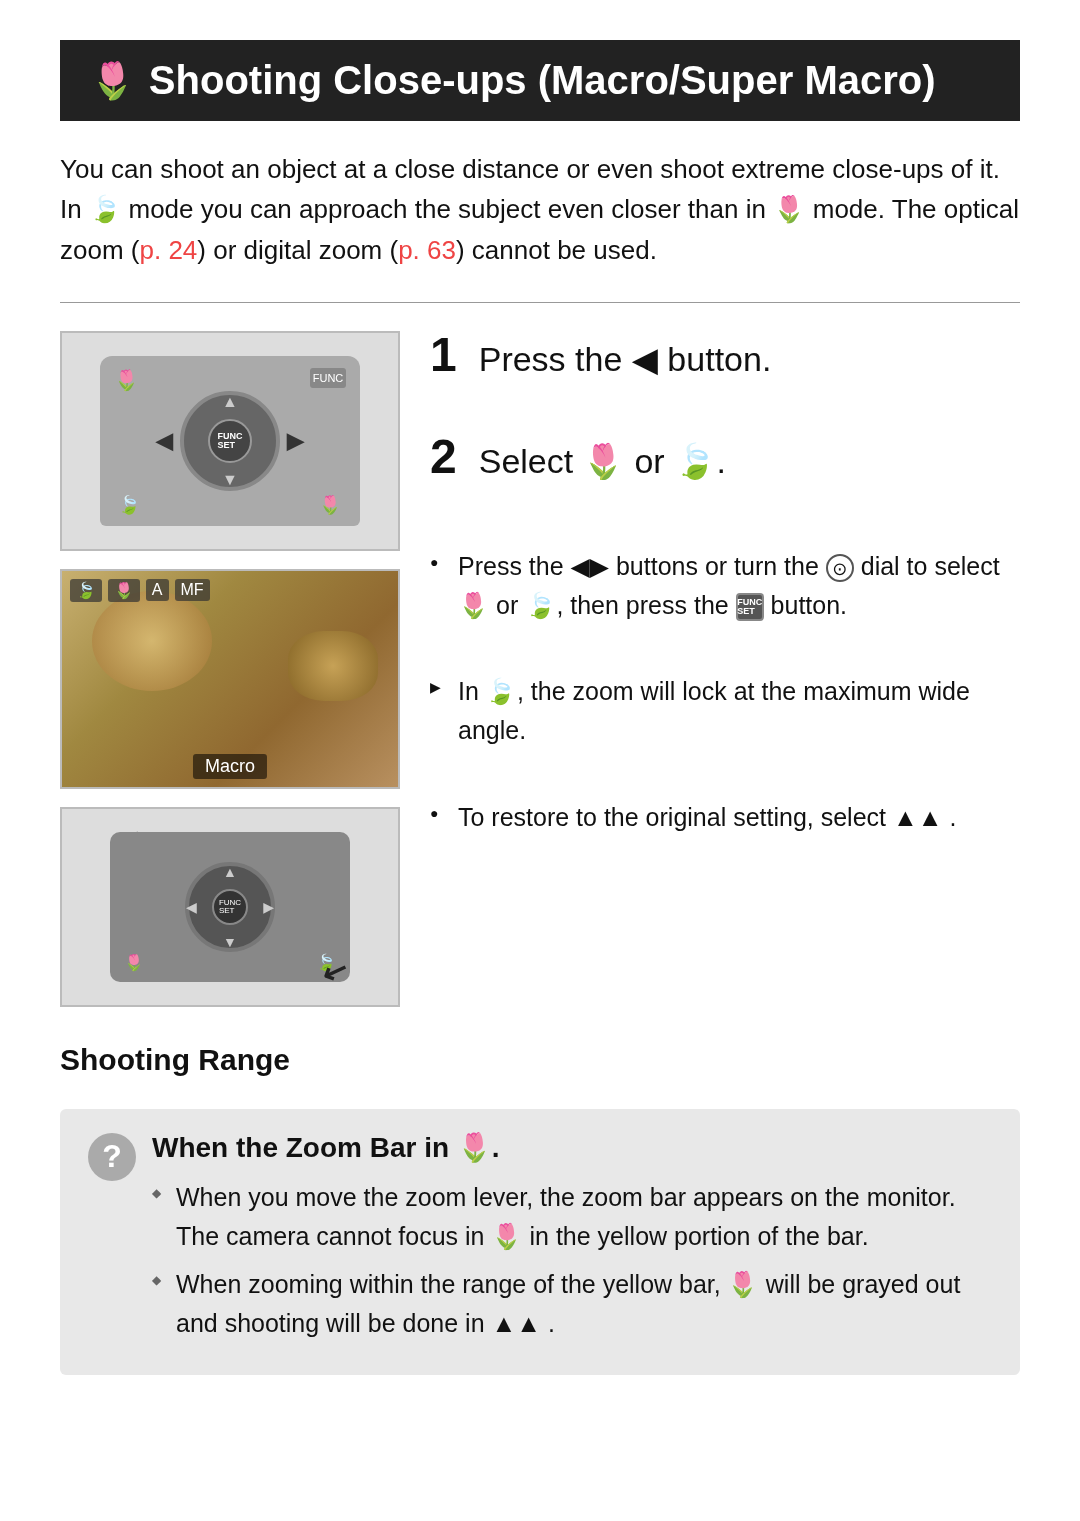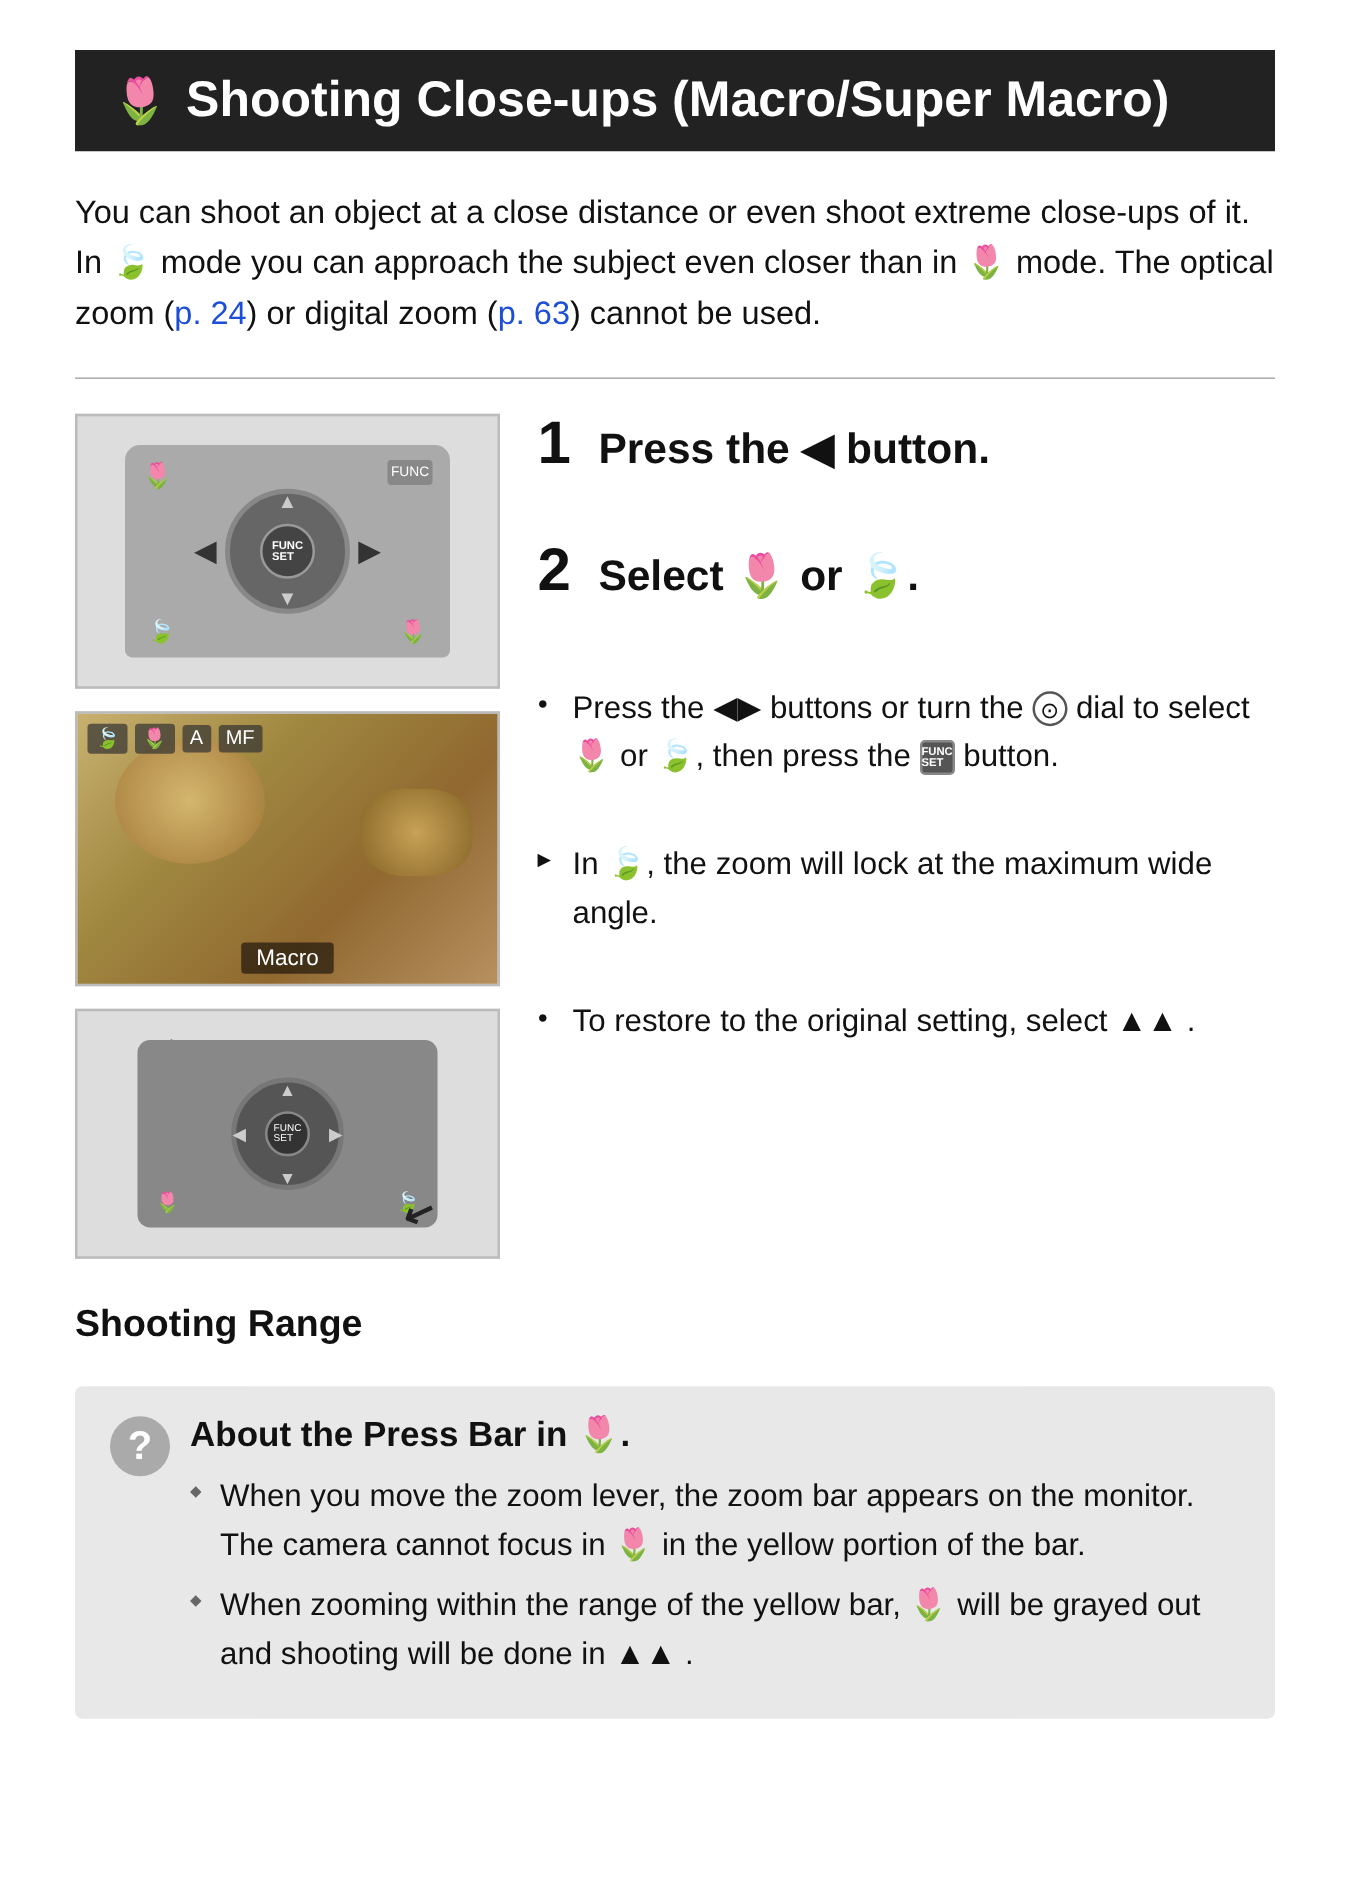--- a/index.html
+++ b/index.html
@@ -34,21 +34,21 @@
       font-size: 40px;
       font-weight: bold;
       color: #fff;
     }
     
     .intro {
       font-size: 26px;
       line-height: 1.55;
       margin-bottom: 32px;
     }
-    .intro a, .link-blue { color: #1d4ed8; text-decoration: none; }
+    .intro a, .link-blue { color: #ef4444; text-decoration: none; }
 
     
     .steps-layout {
       display: flex;
       gap: 30px;
       margin-bottom: 36px;
     }
     .images-col {
       display: flex;
       flex-direction: column;
@@ -197,21 +197,21 @@
     .step-num {
       font-size: 48px;
       font-weight: bold;
       color: #111;
       float: left;
       margin-right: 12px;
       line-height: 1;
     }
     .step-title {
       font-size: 34px;
-      font-weight: bold;
+      font-weight: normal;
       padding-top: 6px;
       margin-bottom: 18px;
     }
     .bullet-list {
       list-style: none;
       padding: 0;
     }
     .bullet-list li {
       font-size: 25px;
       line-height: 1.55;
@@ -442,21 +442,21 @@
 
   <div class="shooting-range">
     <h2 class="section-title">Shooting Range</h2>
   </div>
 
   <div class="info-box">
     <div class="info-box-icon">
       <span style="display:inline-flex;align-items:center;justify-content:center;width:48px;height:48px;border-radius:50%;background:#aaa;color:#fff;font-weight:bold;font-size:32px;">?</span>
     </div>
     <div class="info-box-content">
-      <div class="info-box-title">About the Press Bar in 🌷.</div>
+      <div class="info-box-title">When the Zoom Bar in 🌷.</div>
       <ul class="info-bullets">
         <li>When you move the zoom lever, the zoom bar appears on the monitor. The camera cannot focus in 🌷 in the yellow portion of the bar.</li>
         <li>When zooming within the range of the yellow bar, 🌷 will be grayed out and shooting will be done in ▲▲ .</li>
       </ul>
     </div>
   </div>
 
 </div>
 
 </body></html>

